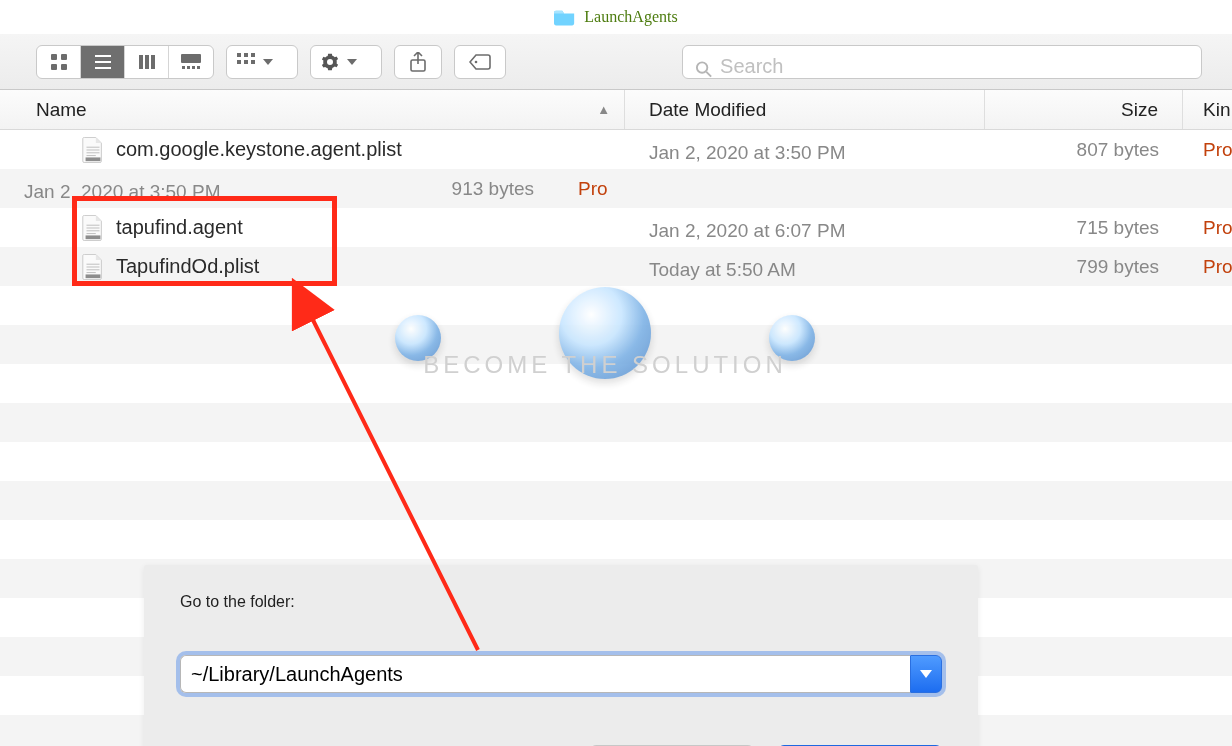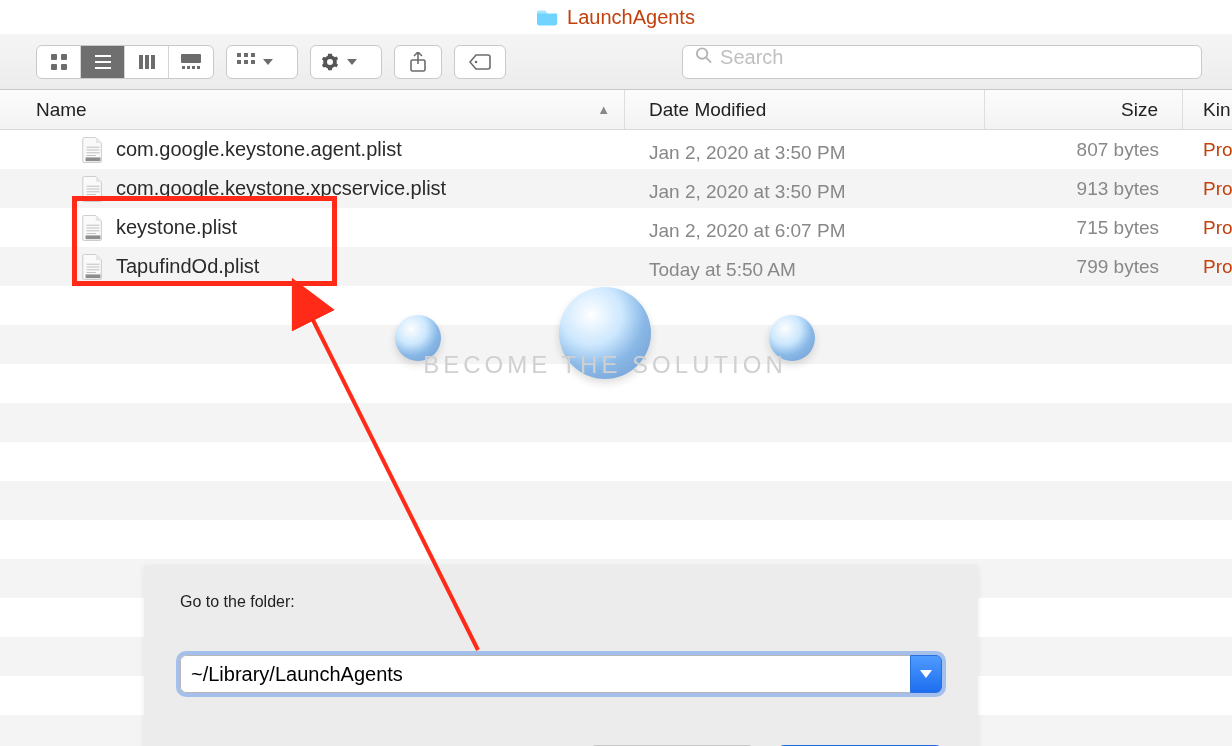--- a/index.html
+++ b/index.html
@@ -12,22 +12,23 @@
     align-items: center;
     justify-content: center;
     position: relative;
     border-bottom: 0;
   }
   .titlebar .folder-icon {
     width: 22px; height: 18px;
     margin-right: 8px;
   }
   .titlebar .title {
-    font-size: 20px;
-    color: #c2410c;
+    font-size: 16px;
+    color: #4d7c0f;
+    font-family: Liberation Serif, serif;
   }
 
   
   .toolbar {
     height: 56px;
     background: linear-gradient(#f5f5f5,#ececec);
     border-bottom: 1px solid #c9c9c9;
     display: flex;
     align-items: center;
     gap: 12px;
@@ -61,21 +62,21 @@
     height: 34px;
     padding: 0 14px;
     display: flex;
     align-items: center;
     gap: 6px;
     color: #555;
   }
   .search-wrap {
     flex: 1;
     display: flex;
-    align-items: flex-start;
+    align-items: flex-end;
     border: 1px solid #c9c9c9;
     background: #fff;
     border-radius: 6px;
     height: 34px;
     padding: 0 12px;
     margin-left: auto;
     color: #aaa;
   }
   .search-wrap input {
     border: none;
@@ -367,52 +368,38 @@
             </g>
             <rect x="3" y="22" width="16" height="4" fill="#8d8d8d"></rect>
           </svg>
           <span>com.google.keystone.agent.plist</span>
         </div>
         <div class="date-cell"><span>Jan 2, 2020 at 3:50 PM</span></div>
         <div class="size-cell"><span>807 bytes</span></div>
         <div class="kind-cell"><span>Pro</span></div>
       </div>
       <div class="row">
-        <div class="name-cell">
-          <svg class="plist-icon" viewBox="0 0 22 28">
-            <path fill="#fafafa" stroke="#c7c7c7" d="M2 .5h12l6 6V26a1.5 1.5 0 0 1-1.5 1.5h-17A1.5 1.5 0 0 1 0 26V2A1.5 1.5 0 0 1 2 .5z"></path>
-            <path fill="#e6e6e6" d="M14 .5v6h6"></path>
-            <g stroke="#bbb" stroke-width="1">
-              <line x1="4" y1="11" x2="18" y2="11"></line>
-              <line x1="4" y1="14" x2="18" y2="14"></line>
-              <line x1="4" y1="17" x2="18" y2="17"></line>
-              <line x1="4" y1="20" x2="14" y2="20"></line>
-            </g>
-            <rect x="3" y="22" width="16" height="4" fill="#8d8d8d"></rect>
-          </svg>
-          <span>com.google.keystone.xpcservice.plist</span>
-        </div>
         <div class="date-cell"><span>Jan 2, 2020 at 3:50 PM</span></div>
         <div class="size-cell"><span>913 bytes</span></div>
         <div class="kind-cell"><span>Pro</span></div>
       </div>
       <div class="row">
         <div class="name-cell">
           <svg class="plist-icon" viewBox="0 0 22 28">
             <path fill="#fafafa" stroke="#c7c7c7" d="M2 .5h12l6 6V26a1.5 1.5 0 0 1-1.5 1.5h-17A1.5 1.5 0 0 1 0 26V2A1.5 1.5 0 0 1 2 .5z"></path>
             <path fill="#e6e6e6" d="M14 .5v6h6"></path>
             <g stroke="#bbb" stroke-width="1">
               <line x1="4" y1="11" x2="18" y2="11"></line>
               <line x1="4" y1="14" x2="18" y2="14"></line>
               <line x1="4" y1="17" x2="18" y2="17"></line>
               <line x1="4" y1="20" x2="14" y2="20"></line>
             </g>
             <rect x="3" y="22" width="16" height="4" fill="#8d8d8d"></rect>
           </svg>
-          <span>keystone.plist</span>
+          <span>tapufind.agent</span>
         </div>
         <div class="date-cell"><span>Jan 2, 2020 at 6:07 PM</span></div>
         <div class="size-cell"><span>715 bytes</span></div>
         <div class="kind-cell"><span>Pro</span></div>
       </div>
       <div class="row">
         <div class="name-cell">
           <svg class="plist-icon" viewBox="0 0 22 28">
             <path fill="#fafafa" stroke="#c7c7c7" d="M2 .5h12l6 6V26a1.5 1.5 0 0 1-1.5 1.5h-17A1.5 1.5 0 0 1 0 26V2A1.5 1.5 0 0 1 2 .5z"></path>
             <path fill="#e6e6e6" d="M14 .5v6h6"></path>

